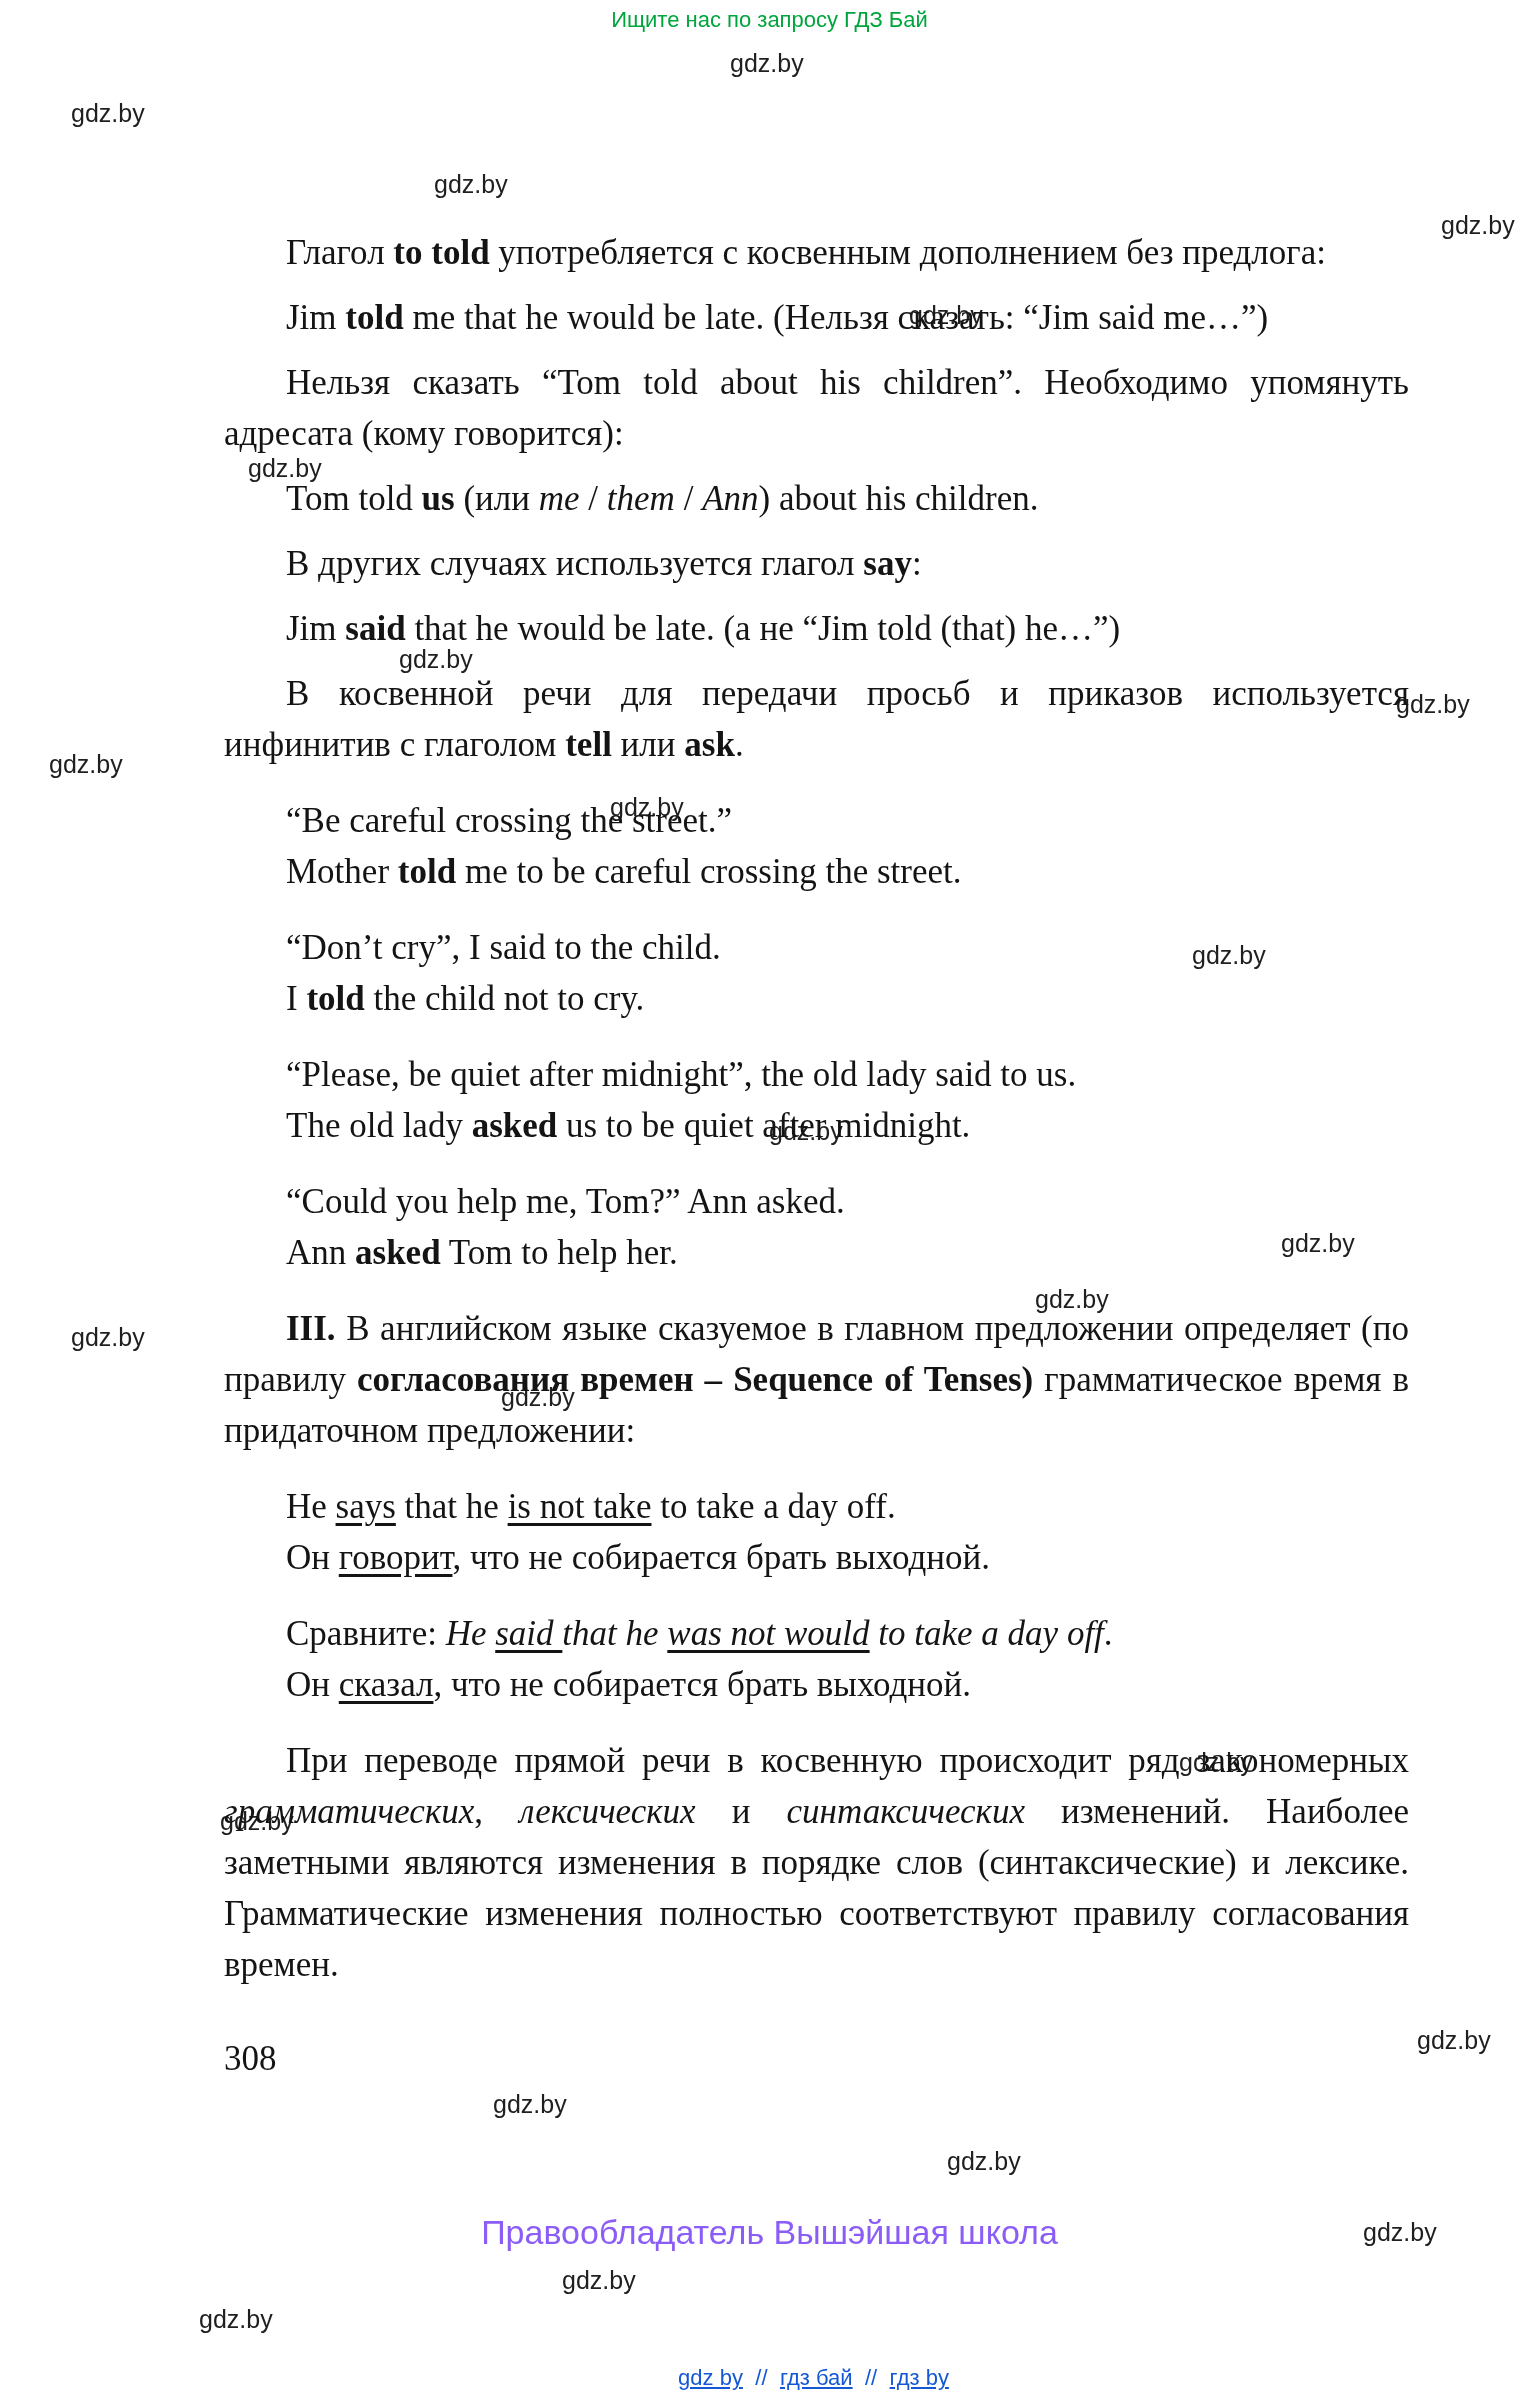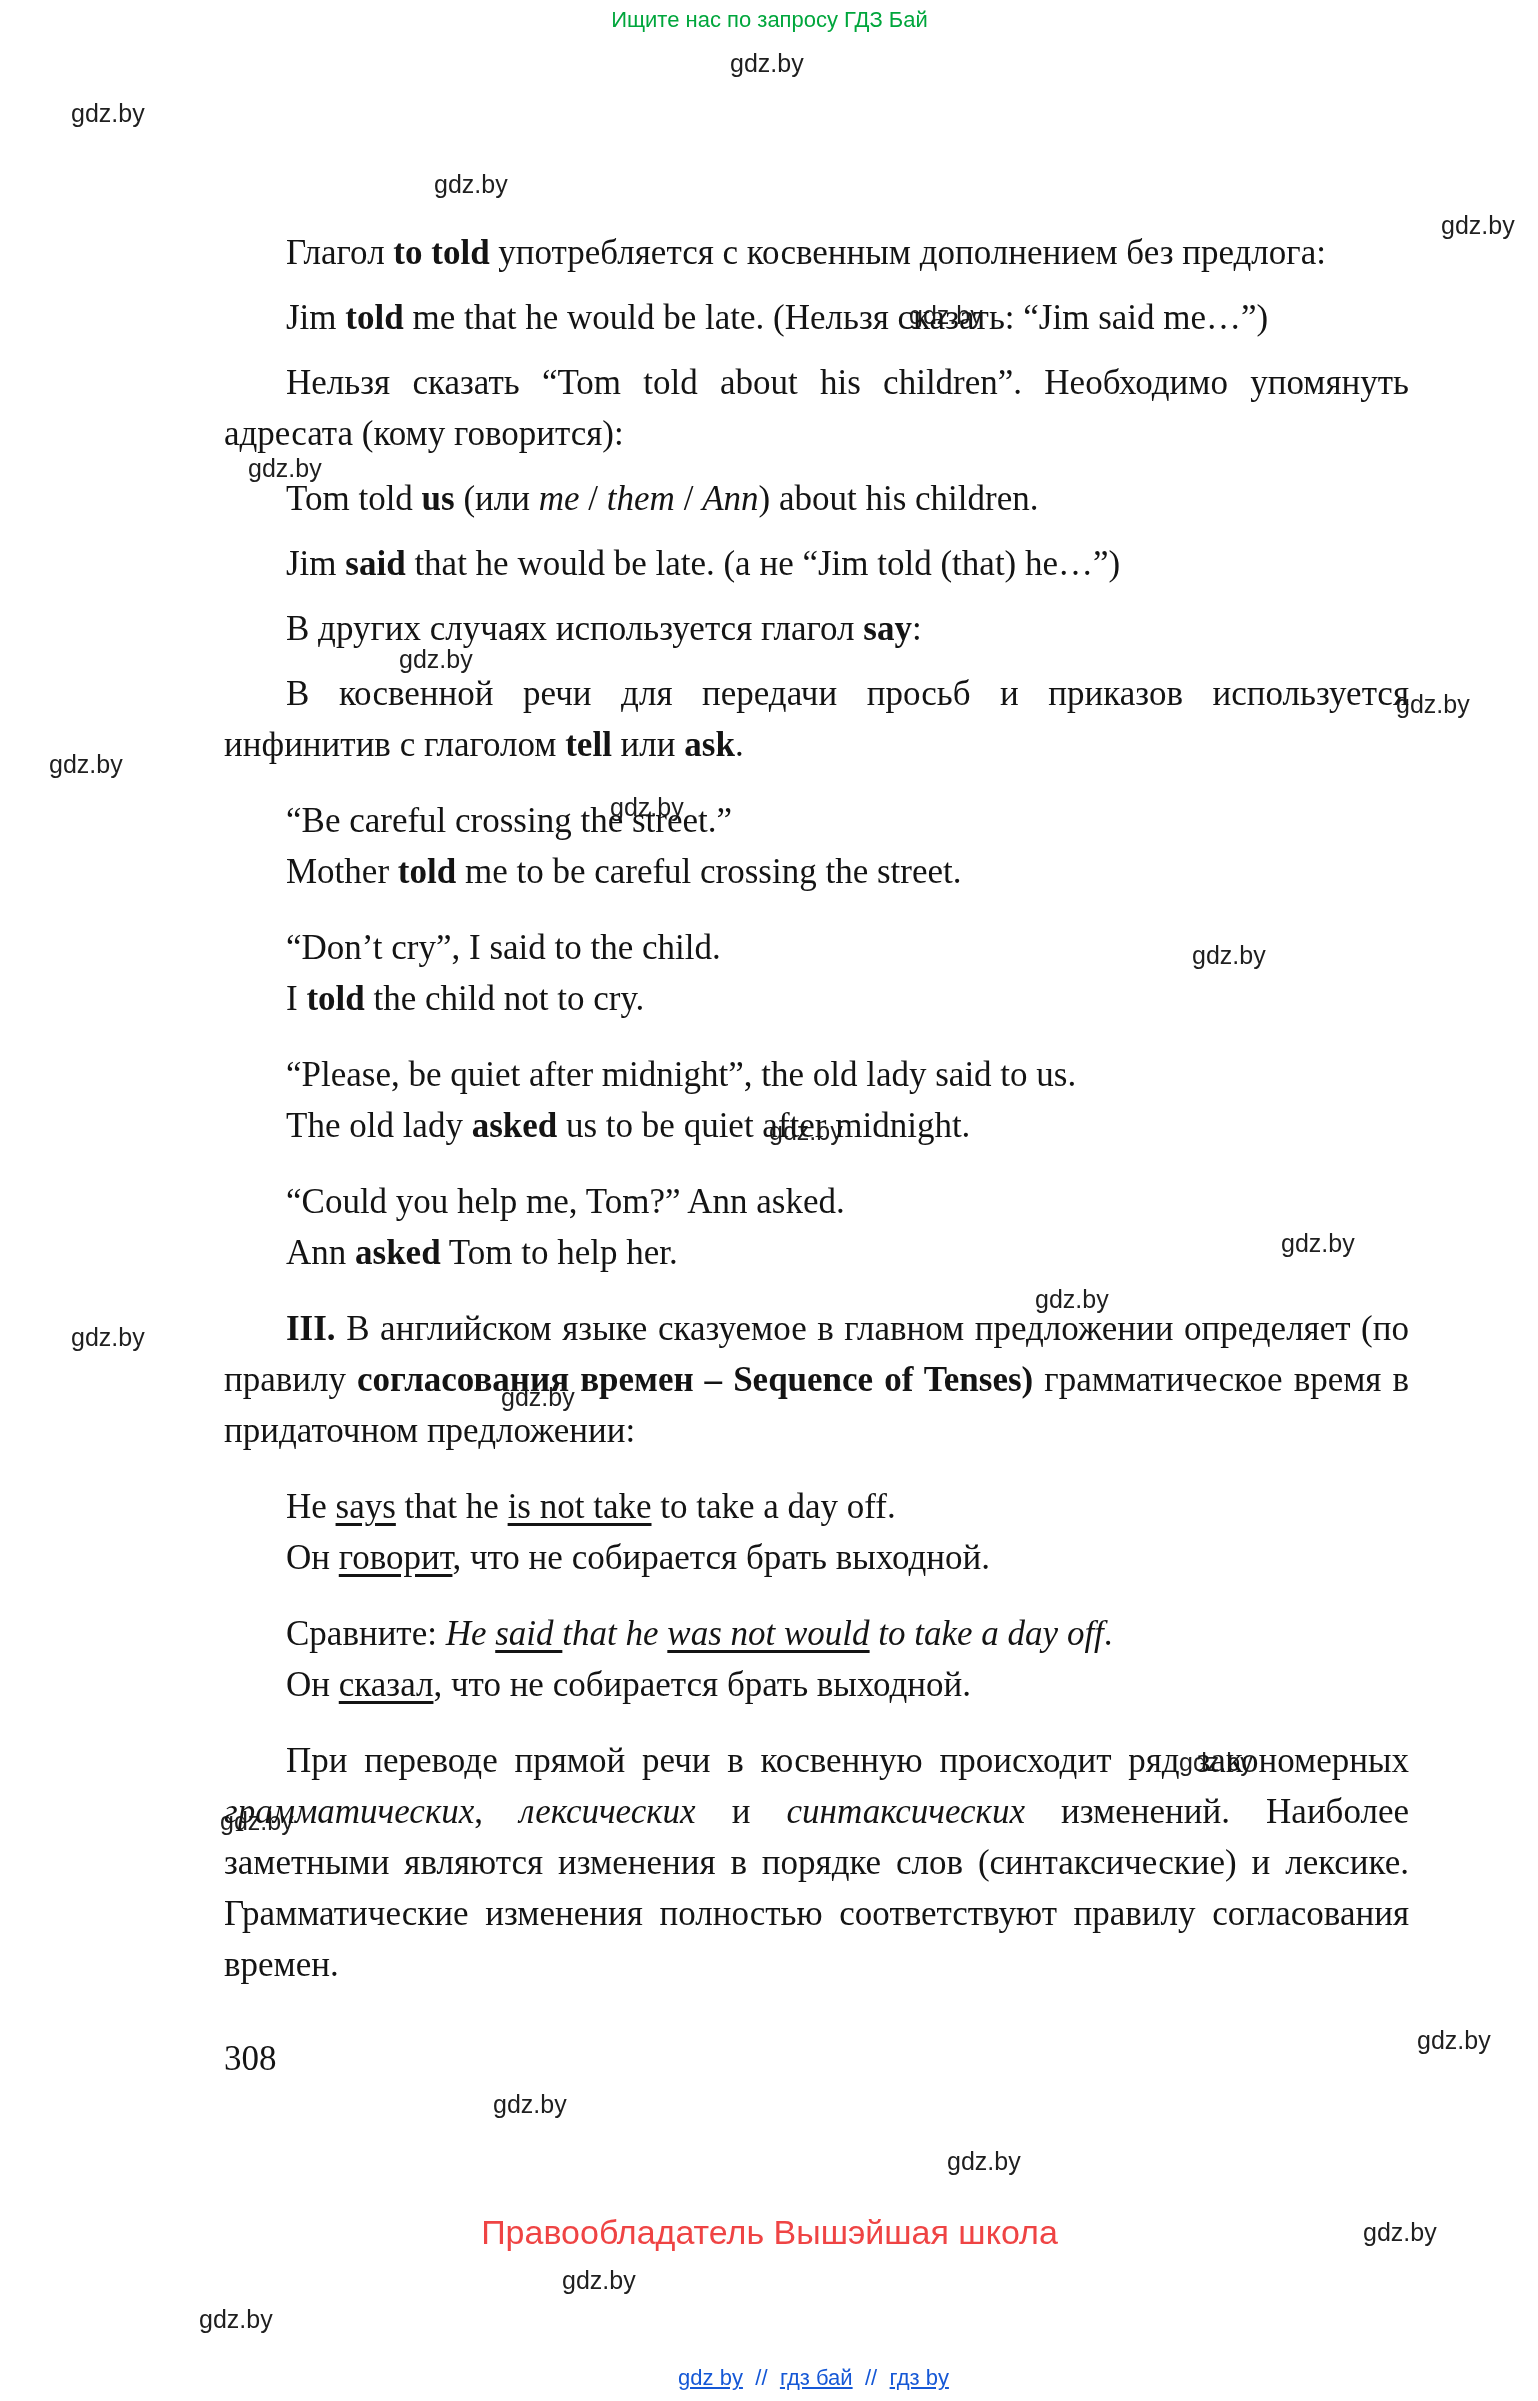--- a/index.html
+++ b/index.html
@@ -82,22 +82,22 @@
   <span class="wm" style="left:947px;top:2147px">gdz.by</span>
   <span class="wm" style="left:1363px;top:2218px">gdz.by</span>
   <span class="wm" style="left:562px;top:2266px">gdz.by</span>
   <span class="wm" style="left:199px;top:2305px">gdz.by</span>
 
   <div class="content">
     <p class="para"><span>Глагол </span><span class="b">to told</span><span> употребляется с косвенным дополнением без предлога:</span></p>
     <p class="para"><span>Jim </span><span class="b">told</span><span> me that he would be late. (Нельзя сказать: “Jim said me…”)</span></p>
     <p class="para"><span>Нельзя сказать “Tom told about his children”. Необходимо упомянуть адресата (кому говорится):</span></p>
     <p class="para"><span>Tom told </span><span class="b">us</span><span> (или </span><span class="i">me</span><span> / </span><span class="i">them</span><span> / </span><span class="i">Ann</span><span>) about his children.</span></p>
+    <p class="para"><span>В других случаях используется глагол </span><span class="b">say</span><span>:</span></p>
     <p class="para"><span>Jim </span><span class="b">said</span><span> that he would be late. (а не “Jim told (that) he…”)</span></p>
-    <p class="para"><span>В других случаях используется глагол </span><span class="b">say</span><span>:</span></p>
     <p class="para"><span>В косвенной речи для передачи просьб и приказов используется инфинитив с глаголом </span><span class="b">tell</span><span> или </span><span class="b">ask</span><span>.</span></p>
 
     <div class="example">
       <div class="exline"><span>“Be careful crossing the street.”</span></div>
       <div class="exline"><span>Mother </span><span class="b">told</span><span> me to be careful crossing the street.</span></div>
     </div>
 
     <div class="example">
       <div class="exline"><span>“Don’t cry”, I said to the child.</span></div>
       <div class="exline"><span>I </span><span class="b">told</span><span> the child not to cry.</span></div>
@@ -123,20 +123,20 @@
     <div class="example">
       <div class="exline"><span>Сравните: </span><span class="i">He </span><span class="i u">said </span><span class="i">that he </span><span class="i u">was not would</span><span class="i"> to take a day off</span><span>.</span></div>
       <div class="exline"><span>Он </span><span class="u">сказал</span><span>, что не собирается брать выходной.</span></div>
     </div>
 
     <p class="para"><span>При переводе прямой речи в косвенную происходит ряд закономерных </span><span class="i">грамматических</span><span>, </span><span class="i">лексических</span><span> и </span><span class="i">синтаксических</span><span> изменений. Наиболее заметными являются изменения в порядке слов (синтаксические) и лексике. Грамматические изменения полностью соответствуют правилу согласования времен.</span></p>
 
     <div class="page-number">308</div>
   </div>
 
-  <div class="copyright" style="color: #ef4444;">Правообладатель Вышэйшая школа</div>
+  <div class="copyright" style="color: #8b5cf6;">Правообладатель Вышэйшая школа</div>
 
   <div class="bottom-links" style="color: rgb(21, 88, 214);">
     <a class="blink" style="color: rgb(21, 88, 214);">gdz by</a><span class="bsep">//</span><a class="blink" style="color: rgb(21, 88, 214);">гдз бай</a><span class="bsep">//</span><a class="blink" style="color: rgb(21, 88, 214);">гдз by</a>
   </div>
 
 </div>
 
 
 </body></html>

